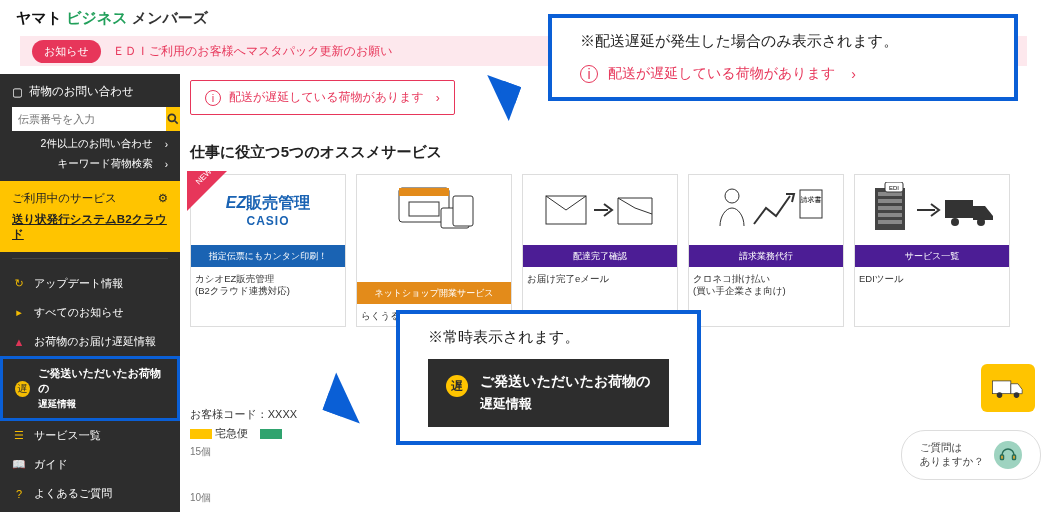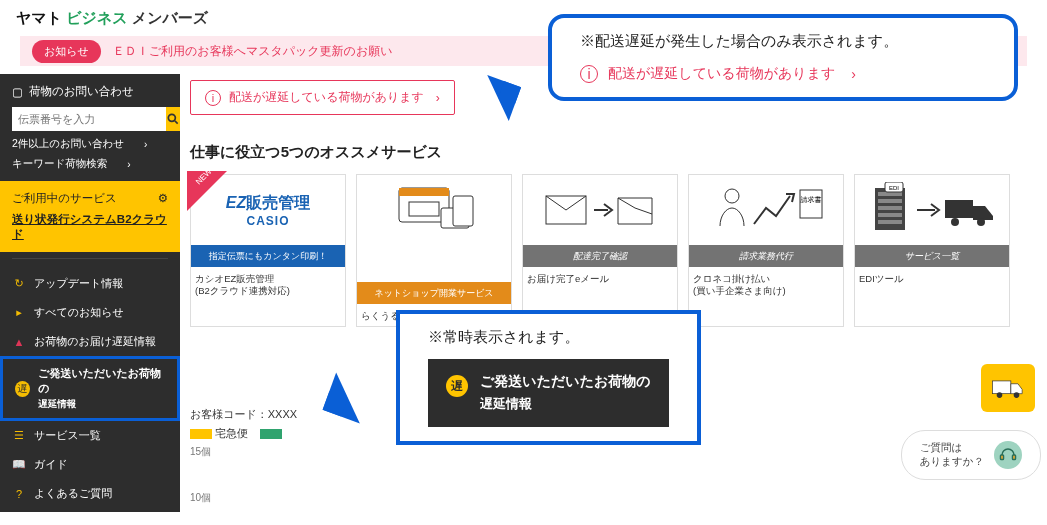--- a/index.html
+++ b/index.html
@@ -19,21 +19,21 @@
     
     .main-wrap { display: flex; }
 
     
     .sidebar { width: 180px; background: #2d2d2d; color: #fff; font-size: 11.5px; flex-shrink: 0; }
     .side-sec { padding: 10px 12px; }
     .side-title { display: flex; align-items: center; gap: 6px; margin-bottom: 8px; }
     .side-search { display: flex; }
     .side-search input { flex: 1; border: none; height: 24px; padding: 0 6px; font-size: 11px; color: #333; }
     .side-search button { width: 26px; height: 24px; background: #ffc400; border: none; color: #333; display: flex; align-items: center; justify-content: center; cursor: pointer; }
-    .side-linkline { display: flex; align-items: center; gap: 20px; margin-top: 6px; color: #fff; font-size: 10.5px; }
+    .side-linkline { display: flex; align-items: center; gap: 12px; margin-top: 6px; color: #fff; font-size: 10.5px; justify-content: flex-end; }
     .side-linkline .ch { font-size: 10px; }
 
     .side-yellow { background: #ffc400; color: #222; padding: 10px 12px; }
     .side-yellow .gear { float: right; }
     .side-yellow .line2 { margin-top: 6px; font-weight: bold; font-size: 11.5px; text-decoration: underline; }
 
     .side-dark-sep { border-top: 1px solid #444; margin: 6px 12px; }
 
     .nav-items { padding: 4px 0; }
     .nav-item { display: flex; align-items: center; gap: 8px; padding: 7px 12px; font-size: 11px; cursor: pointer; }
@@ -51,40 +51,40 @@
     .delay-banner .ic { width: 16px; height: 16px; border: 1.5px solid #e7365a; border-radius: 50%; display: inline-flex; align-items: center; justify-content: center; font-size: 11px; }
     .delay-banner .ch { margin-left: 4px; font-size: 12px; }
 
     .sec-title { font-size: 15px; margin: 8px 0 12px; color: #222; }
 
     .cards { display: flex; gap: 10px; }
     .card { width: 156px; border: 1px solid #ddd; background: #fff; }
     .card .thumb { height: 70px; display: flex; align-items: center; justify-content: center; background: #fff; font-size: 11px; color: #555; padding: 4px; position: relative; }
     .card .thumb svg { max-width: 90%; max-height: 100%; }
     .card .band { height: 22px; display: flex; align-items: center; justify-content: center; font-size: 9px; color: #fff; }
-    .band.blue { background: #1a63b3; } .band.orange { background: #e38b1a; margin-top: 37px; } .band.gray { background: #737373; font-style: italic; }
+    .band.blue { background: #1a63b3; } .band.orange { background: #e38b1a; margin-top: 37px; } .band.gray { background: #4c1d95; }
     .card .cap { font-size: 9.5px; padding: 6px 4px 4px; color: #333; line-height: 1.3; }
 
     .ribbon { position: absolute; top: -4px; left: -4px; }
 
     
     .chart-area { margin-top: 80px; font-size: 11px; color: #333; }
     .chart-area .cust { margin-top: 4px; font-size: 11px; }
     .legend-sw { display:inline-block; width:22px; height:10px; vertical-align:middle; }
     .sw-yellow{ background:#ffc400;} .sw-green{ background:#2fa36e;}
     .yaxis { color:#777; font-size:10px; margin-top:4px; }
 
     
     .callout { position: absolute; border: 4px solid #0a5fd6; background: #fff; padding: 14px 28px; z-index: 50; }
     .callout .txt { font-size: 15px; color: #222; }
     .callout .sample { margin-top: 14px; display: inline-flex; align-items: center; gap: 10px; color: #e7365a; font-size: 14px; }
     .callout .sample .ic { width: 18px; height:18px; border:1.5px solid #e7365a; border-radius:50%; display:inline-flex;align-items:center;justify-content:center; }
     .callout .ch { margin-left: 6px; }
 
-    .callout.top { top: 14px; left: 548px; width: 470px; border-radius: 16px; }
+    .callout.top { top: 14px; left: 548px; width: 470px; }
     .callout.mid { top: 310px; left: 396px; }
 
     .pointer-tri { position:absolute; width:0; height:0; border:18px solid transparent; }
     .tri-top { top: 80px; left: 480px; border-right-color:#0a5fd6; border-top-color:#0a5fd6; transform: rotate(20deg); }
     .tri-mid { top: 380px; left: 330px; border-right-color:#0a5fd6; border-top-color:#0a5fd6; transform: rotate(200deg) scale(1.1); }
 
     
     .dark-sample { margin-top: 12px; background: #2d2d2d; color:#fff; padding: 14px 18px; display:flex; gap:12px; align-items:flex-start; }
     .dark-sample .round { width:22px;height:22px;border-radius:50%;background:#ffc400;color:#2d2d2d;display:flex;align-items:center;justify-content:center;font-size:12px;font-weight:bold;flex-shrink:0;margin-top:2px; }
     .dark-sample .t1 { font-size:14px; font-weight:bold; }

